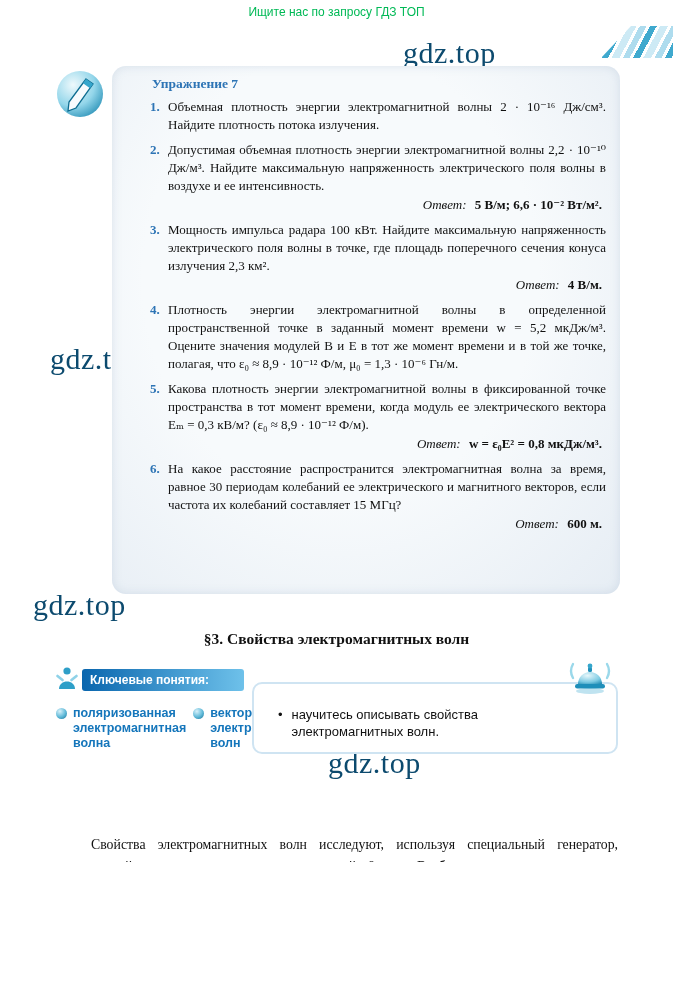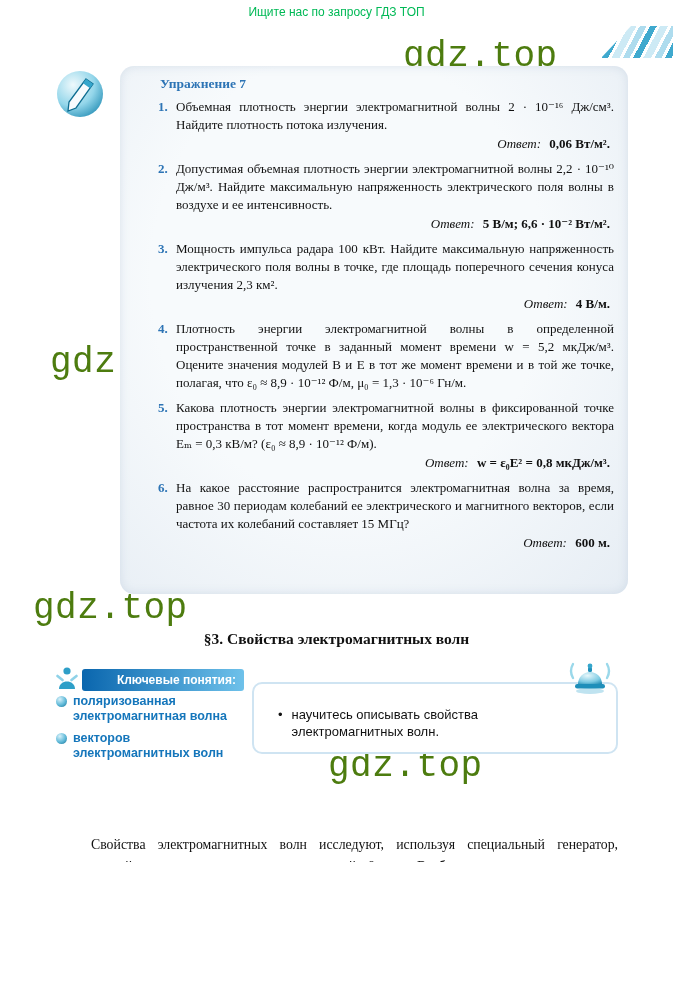--- a/index.html
+++ b/index.html
@@ -15,54 +15,54 @@
   .stripes{position:absolute;
      background:repeating-linear-gradient(118deg,
         #ffffff 0 3px,#aedcee 3px 9px,#ffffff 9px 12px,
         #3fa9ce 12px 18px,#ffffff 18px 21px,#cdeaf5 21px 28px);}
   .stripes-tr{top:26px;right:0;width:100px;height:32px;
      clip-path:polygon(28% 100%,58% 0,100% 0,100% 100%);}
   .stripes-bl{left:0;top:948px;width:70px;height:34px;
      clip-path:polygon(0 0,55% 0,95% 100%,0 100%);}
 
   
-  .watermark{position:absolute;font-family:Liberation Mono, monospace;
-     font-size:36px;color:#4d7c0f;letter-spacing:.5px;}
+  .watermark{position:absolute;font-family:Liberation Serif, serif;
+     font-size:30px;color:#0c4a6e;letter-spacing:.5px;}
   .wm1{left:403px;top:36px;}
   .wm2{left:50px;top:342px;}
   .wm3{left:33px;top:588px;}
   .wm4{left:328px;top:746px;}
 
   
   .ex-icon{position:absolute;left:55px;top:69px;width:50px;height:50px;}
   .ex-box{position:absolute;left:112px;top:66px;width:508px;height:528px;
      box-sizing:border-box;border-radius:14px;padding:10px 14px 8px 0;
      background:radial-gradient(ellipse at 45% 40%, #f7fafc 50%, #e6edf4 100%);
-     box-shadow:inset 0 0 10px rgba(140,165,190,.25);overflow:hidden;margin-left:8px;}
+     box-shadow:inset 0 0 10px rgba(140,165,190,.25);overflow:hidden;}
   .ex-title{margin:0 0 6px 40px;color:#2d74b5;font-weight:bold;font-size:13.5px;}
   .problem{position:relative;padding-left:56px;margin-bottom:7px;
            font-size:13px;line-height:18px;}
   .pnum{position:absolute;left:38px;top:0;color:#2d74b5;font-weight:bold;}
   .ptext{text-align:justify;}
   .answer{text-align:right;margin-top:1px;padding-right:4px;}
   .alabel{font-style:italic;}
   .avalue{font-weight:bold;margin-left:5px;}
 
   
   .section-title{position:absolute;top:630px;left:0;right:0;text-align:center;
      font-weight:bold;font-size:15.5px;}
 
   
   .key-box{position:absolute;left:56px;top:666px;width:188px;}
   .key-header{display:flex;align-items:center;gap:4px;}
   .key-banner{flex:1;background:linear-gradient(90deg,#0a66ae,#6ec1ea);
      color:#fff;font-family:"Liberation Sans","DejaVu Sans",sans-serif;
      font-weight:bold;font-size:12px;padding:4px 8px;border-radius:3px;
-     white-space:nowrap;text-align:right;}
-  .key-items{display:flex;flex-direction:column;gap:7px;}
+     white-space:nowrap;}
+  .key-items{margin-top:12px;display:flex;flex-direction:row;gap:7px;}
   .key-item{display:flex;gap:6px;
      font-family:"Liberation Sans","DejaVu Sans",sans-serif;
      font-weight:bold;font-size:12.5px;line-height:15px;color:#1576bb;}
   .sphere{flex:0 0 auto;width:11px;height:11px;margin-top:2px;border-radius:50%;
      background:radial-gradient(circle at 35% 30%, #d8f1fa, #5fb9d8 55%, #146e94);}
 
   
   .read-box{position:absolute;left:252px;top:682px;width:366px;min-height:66px;
      box-sizing:border-box;border:2px solid #cfe4f2;border-radius:10px;
      background:#fff;padding:18px 48px 12px 14px;}
@@ -117,24 +117,20 @@
       <path d="M31 10 l7 5 -3 4.2 -7 -5 z" fill="#35a6cc"></path>
     </svg>
   </div>
 
   <div class="ex-box">
     <div class="ex-title">Упражнение 7</div>
 
     <div class="problem">
       <span class="pnum">1.</span>
       <div class="ptext">Объемная плотность энергии электромагнитной волны 2 · 10⁻¹⁶ Дж/см³. Найдите плотность потока излучения.</div>
-      <div class="answer">
-        <span class="alabel">Ответ:</span>
-        <span class="avalue">0,06 Вт/м².</span>
-      </div>
     </div>
 
     <div class="problem">
       <span class="pnum">2.</span>
       <div class="ptext">Допустимая объемная плотность энергии электромагнитной волны 2,2 · 10⁻¹⁰ Дж/м³. Найдите максимальную напряженность электрического поля волны в воздухе и ее интенсивность.</div>
       <div class="answer">
         <span class="alabel">Ответ:</span>
         <span class="avalue">5 В/м; 6,6 · 10⁻² Вт/м².</span>
       </div>
     </div>

